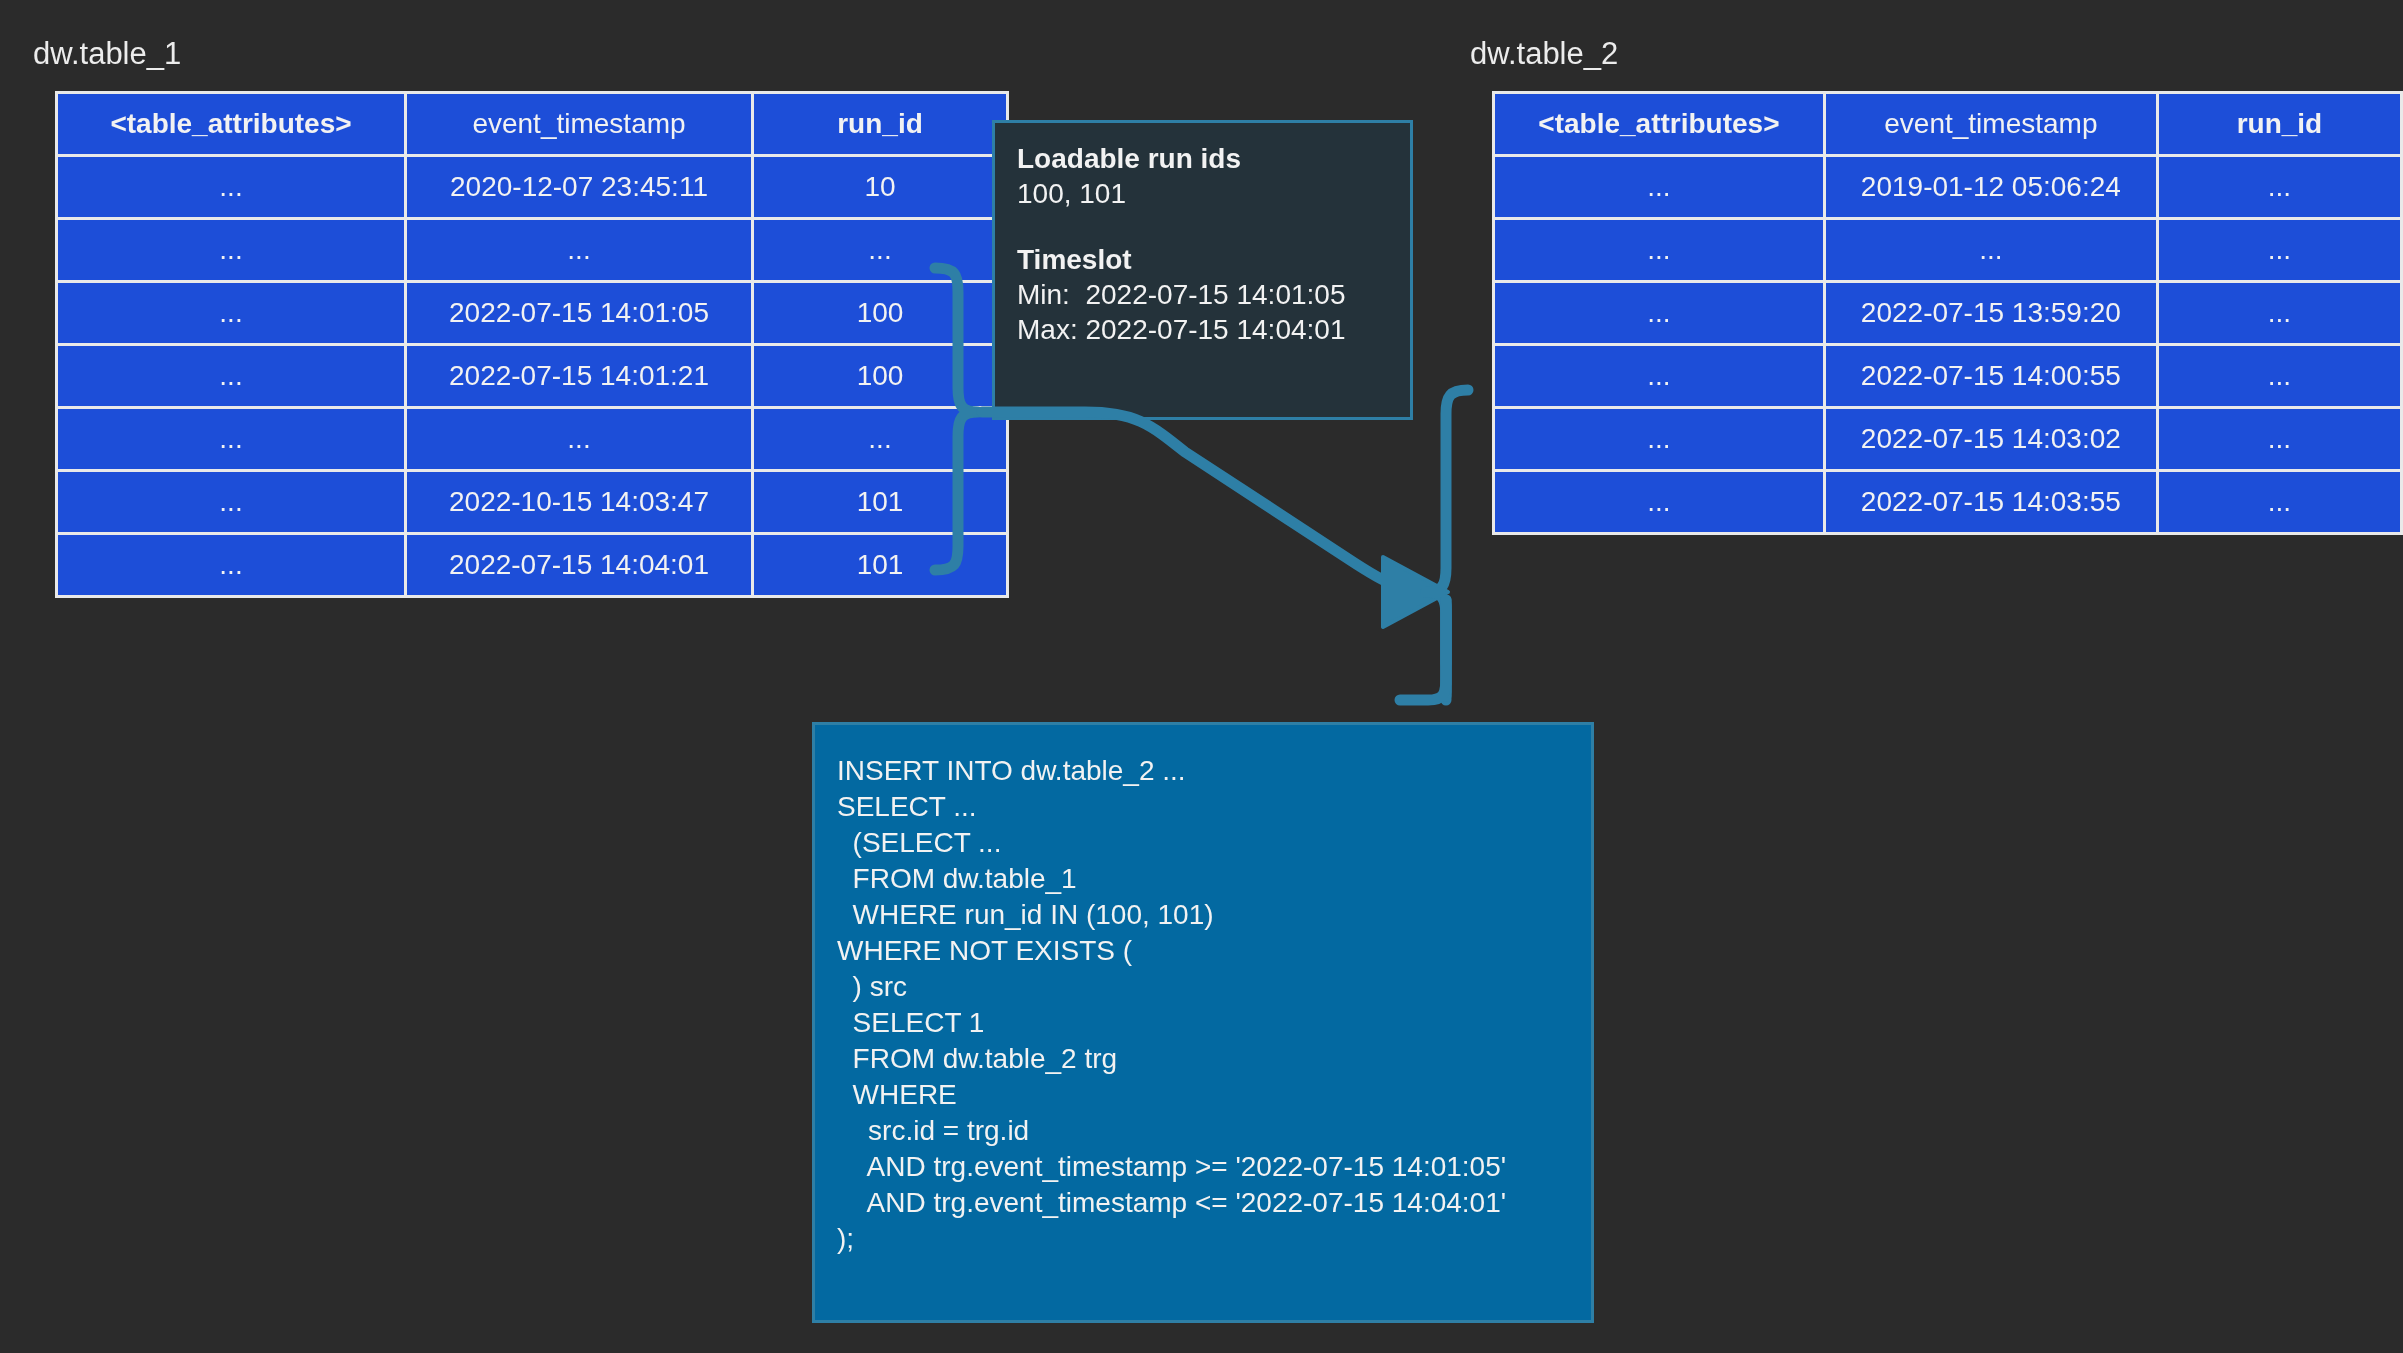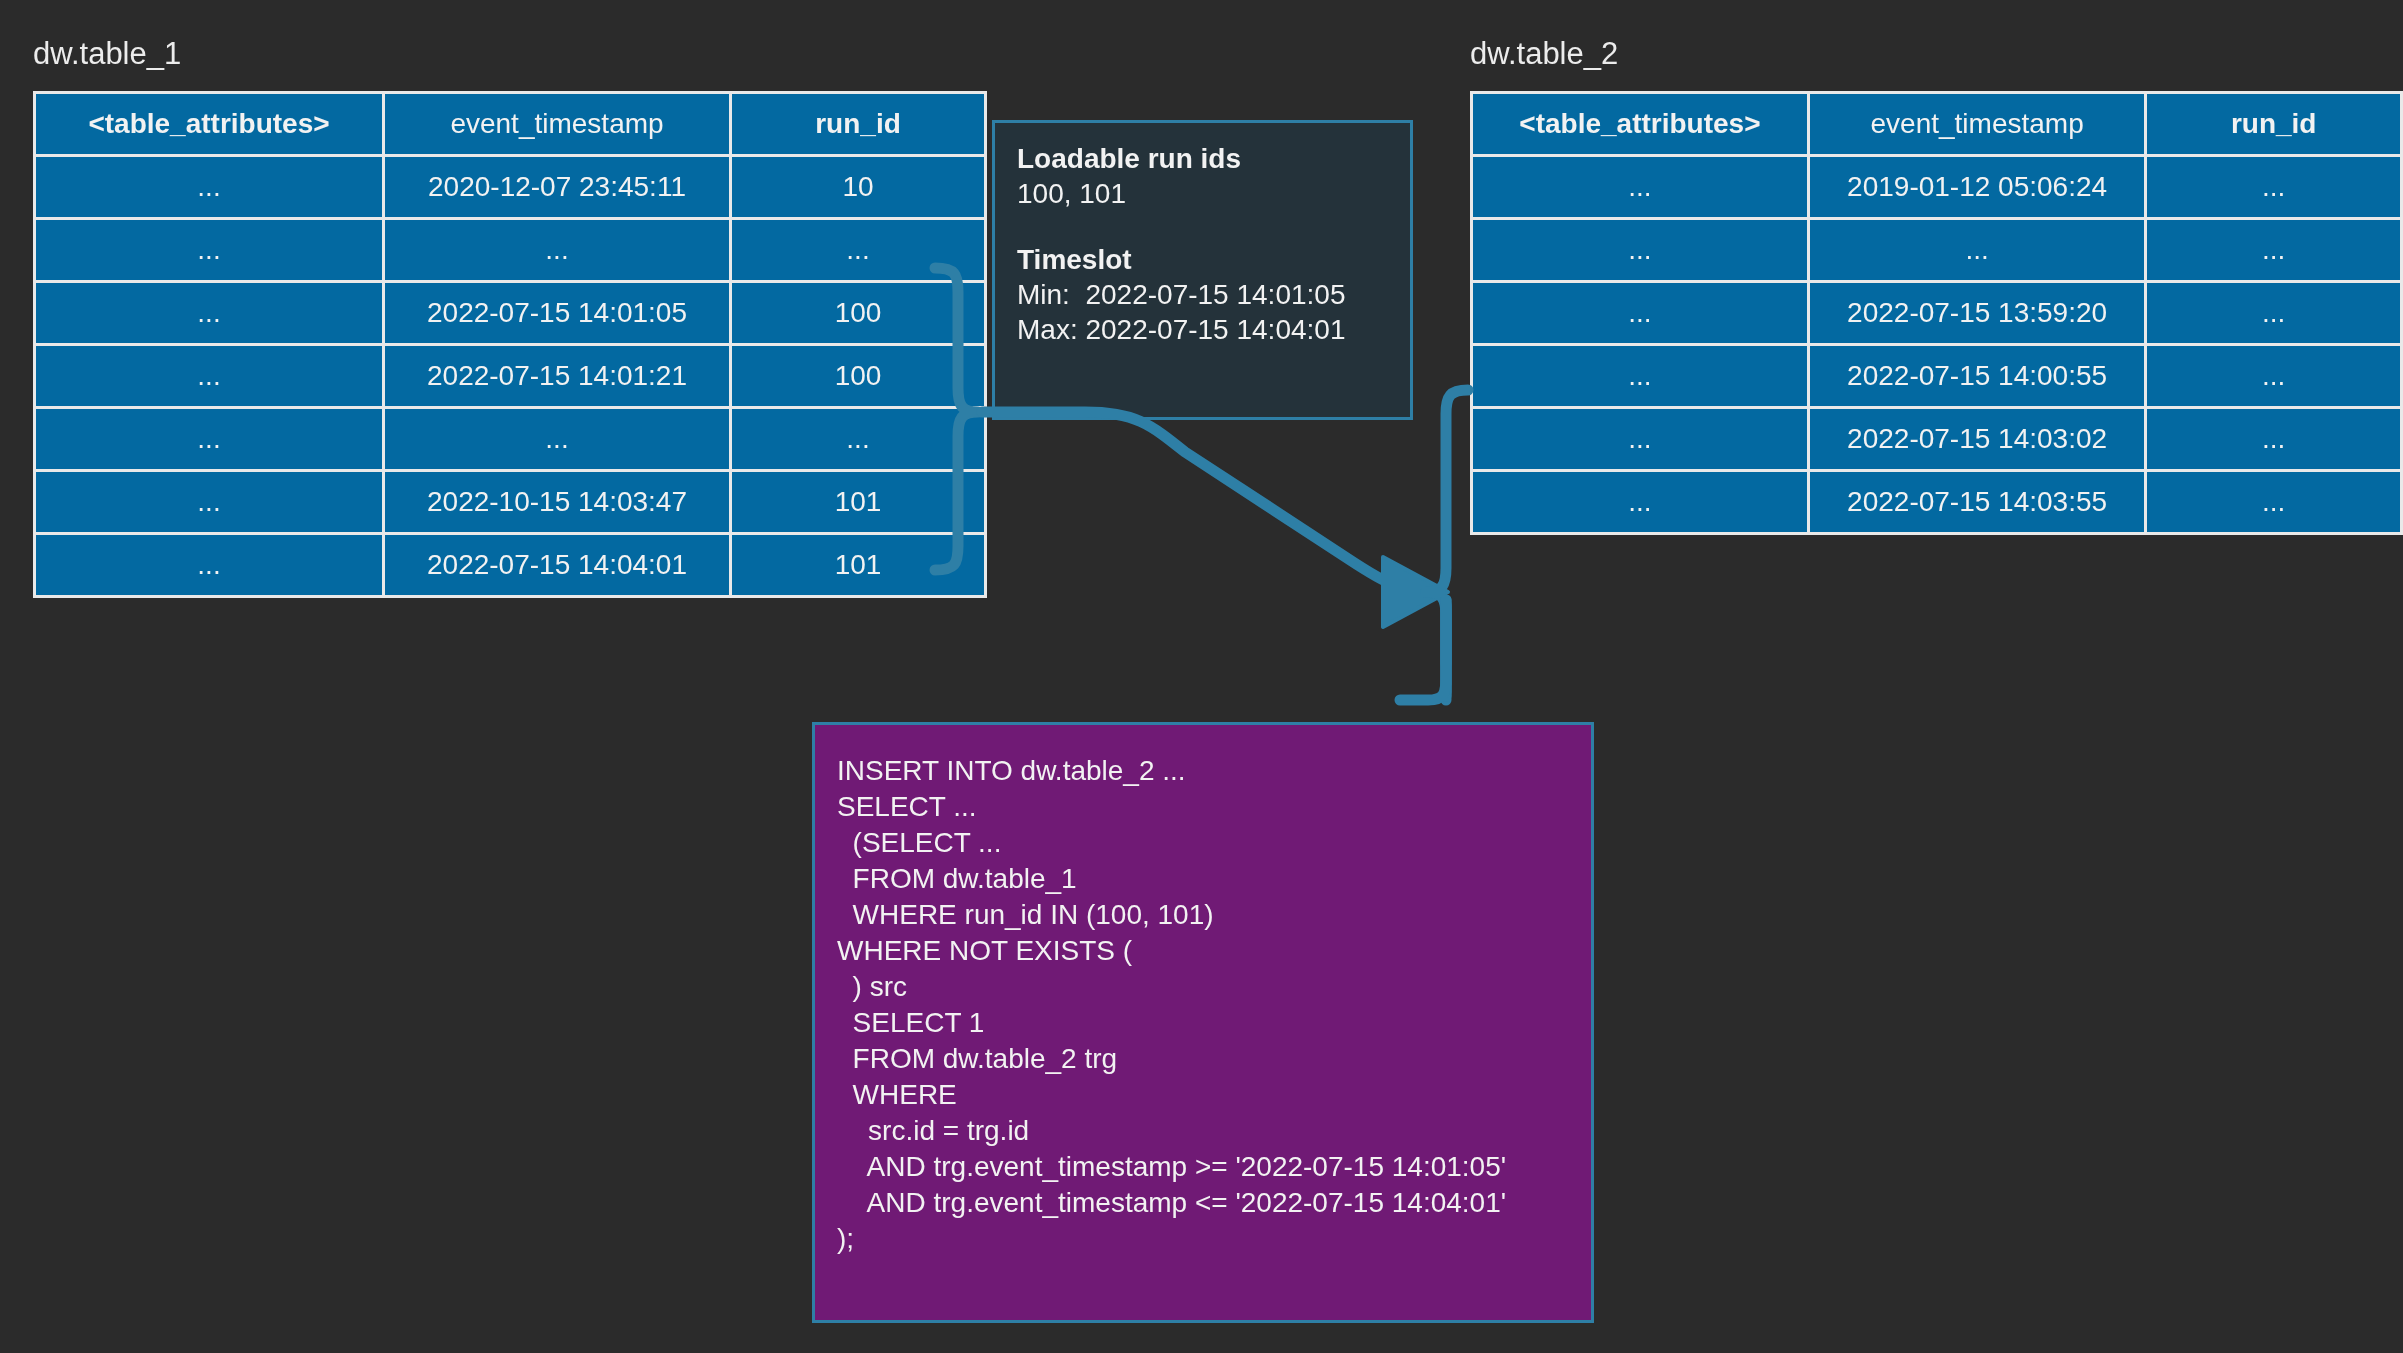--- a/index.html
+++ b/index.html
@@ -24,21 +24,22 @@
   .table-caption {
     font-size: 31px;
     color: #ececec;
     line-height: 1;
     margin-bottom: 22px;
     white-space: nowrap;
   }
   table.grid {
     border-collapse: collapse;
     table-layout: fixed;
-    background: #0369a1;
+    background: #1d4ed8;
+    margin-left: 22px;
   }
   table.grid th,
   table.grid td {
     border: 3px solid #e9e9e9;
     height: 60px;
     text-align: center;
     vertical-align: middle;
     font-size: 28px;
     font-weight: normal;
     color: #f2f2f2;
@@ -78,21 +79,21 @@
   .info-line.gap { height: 31px; }
 
   
   .sql-box {
     position: absolute;
     left: 812px;
     top: 722px;
     width: 782px;
     height: 601px;
     box-sizing: border-box;
-    background: #701a75;
+    background: #0369a1;
     border: 3px solid #2e7fa6;
     padding: 28px 0 0 22px;
   }
   .sql-line {
     font-size: 28px;
     line-height: 36px;
     color: #f2f2f2;
     white-space: pre;
   }
 

